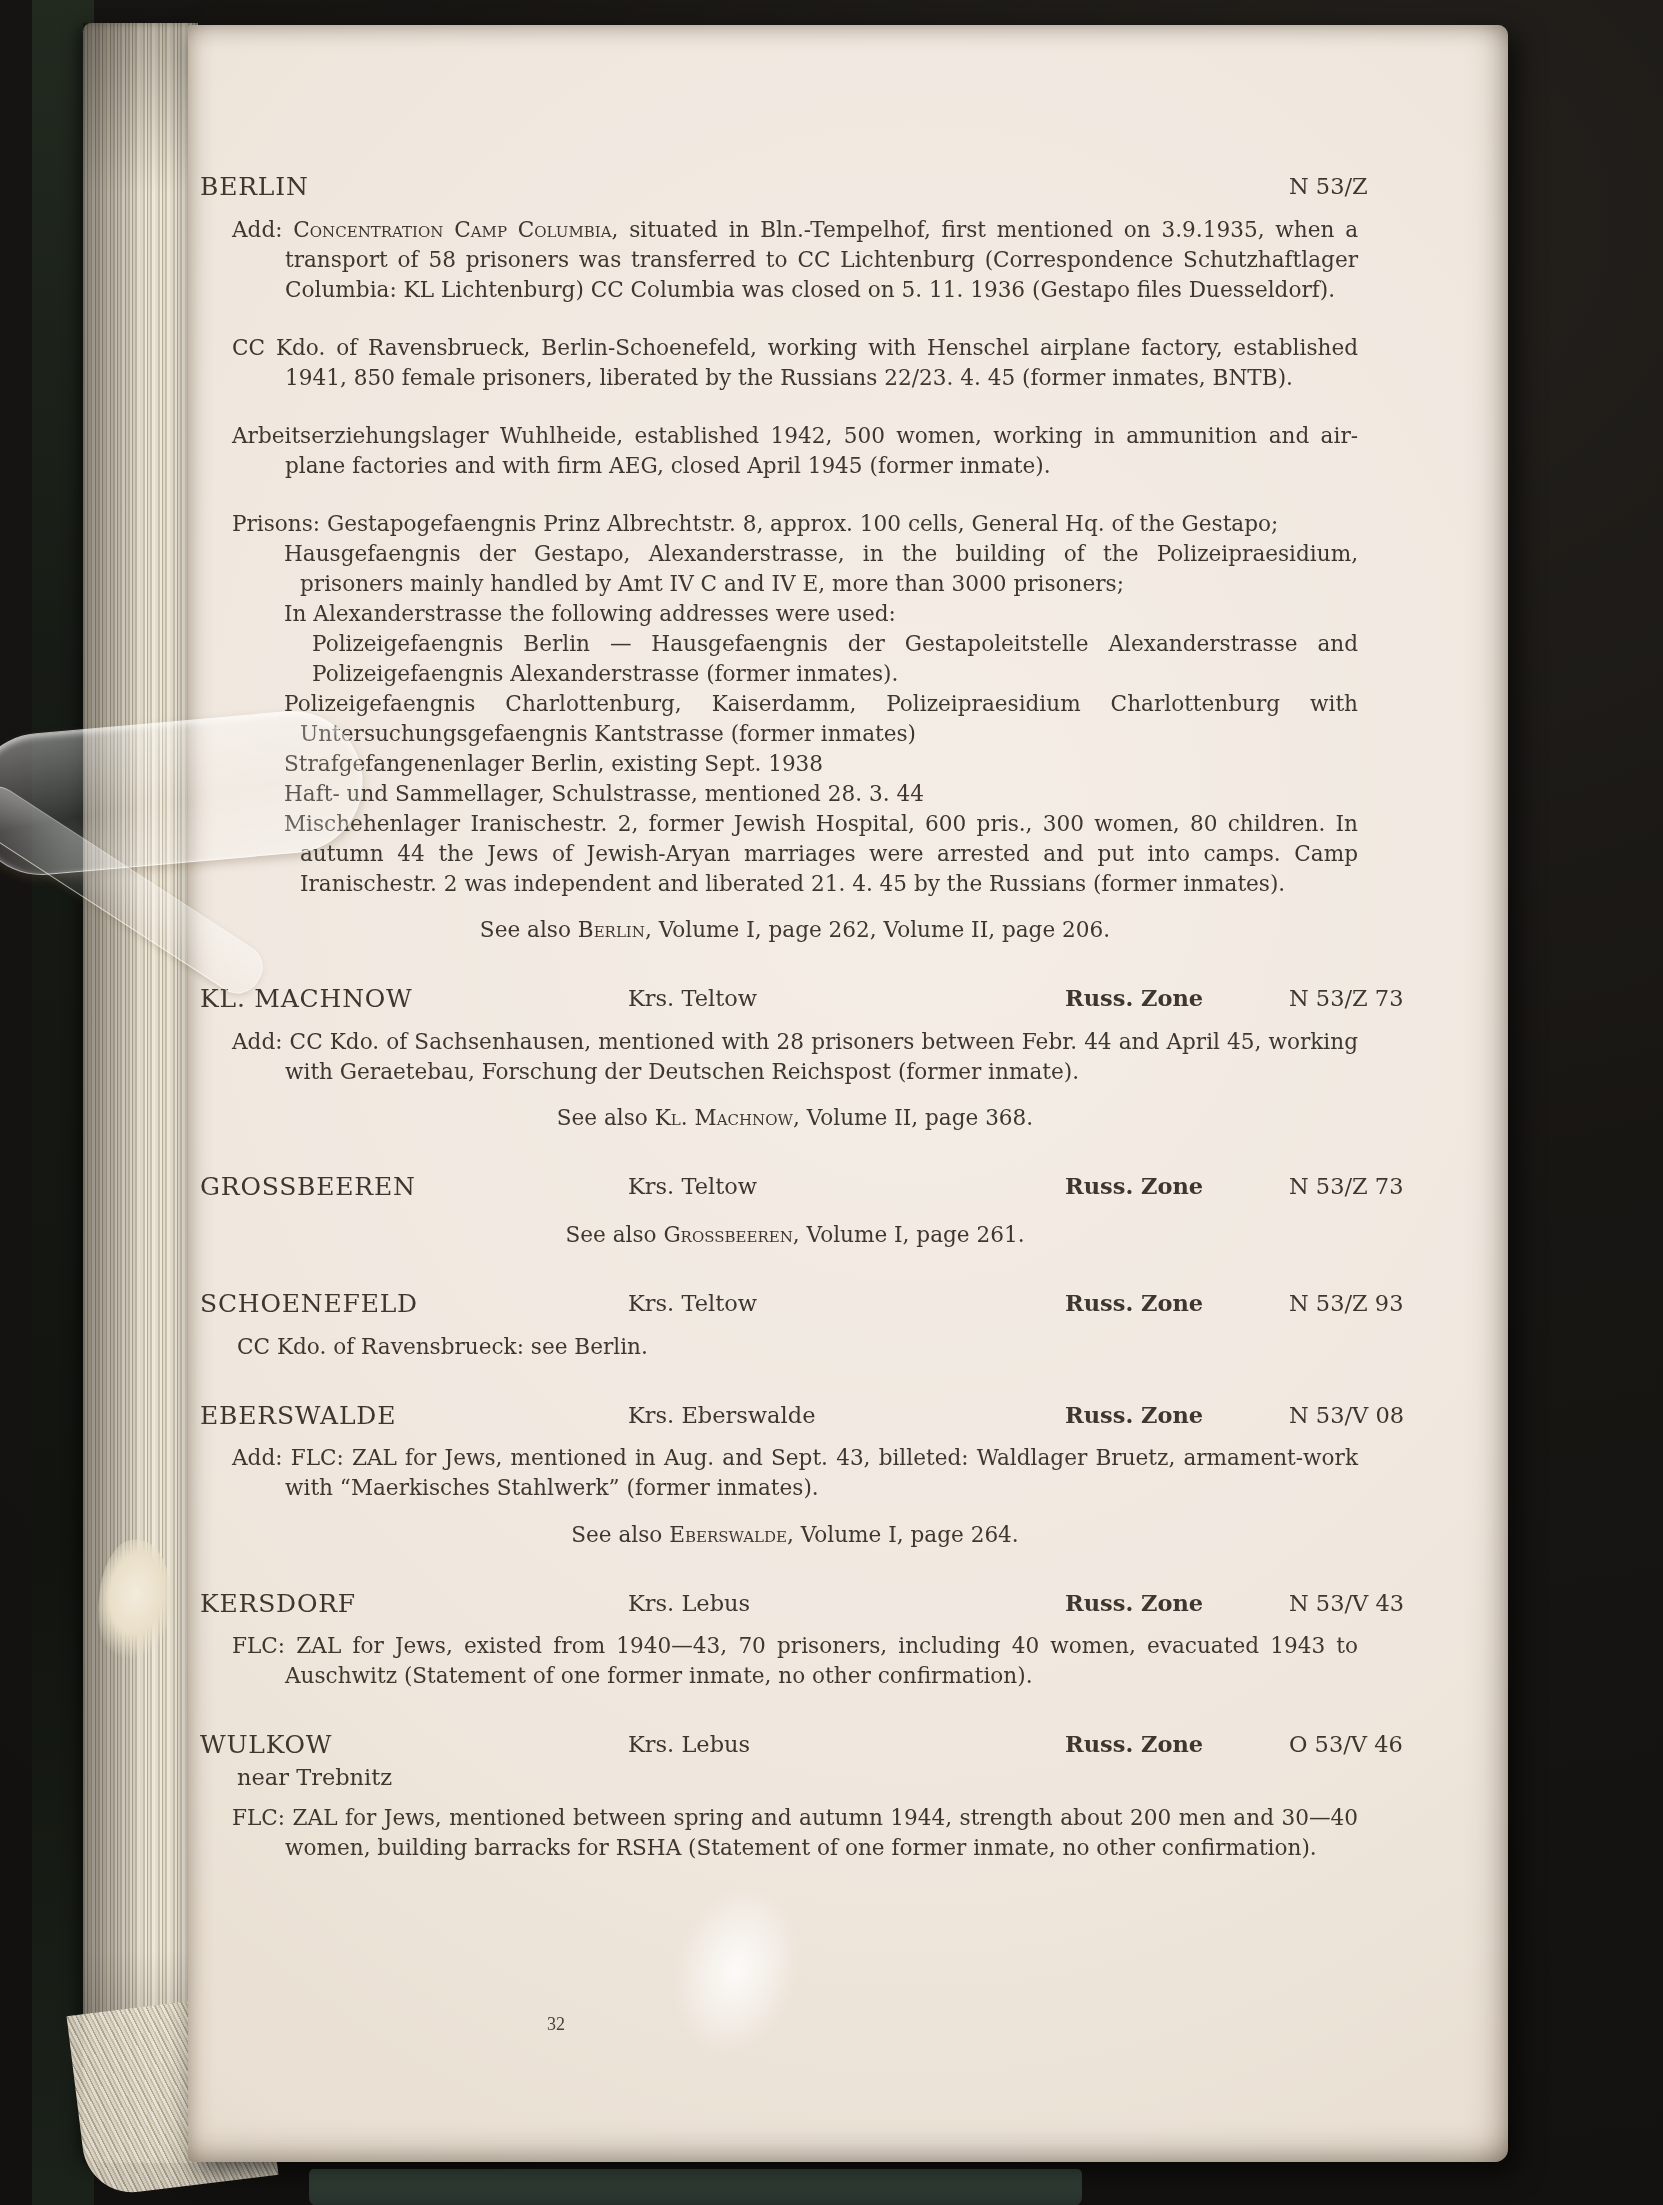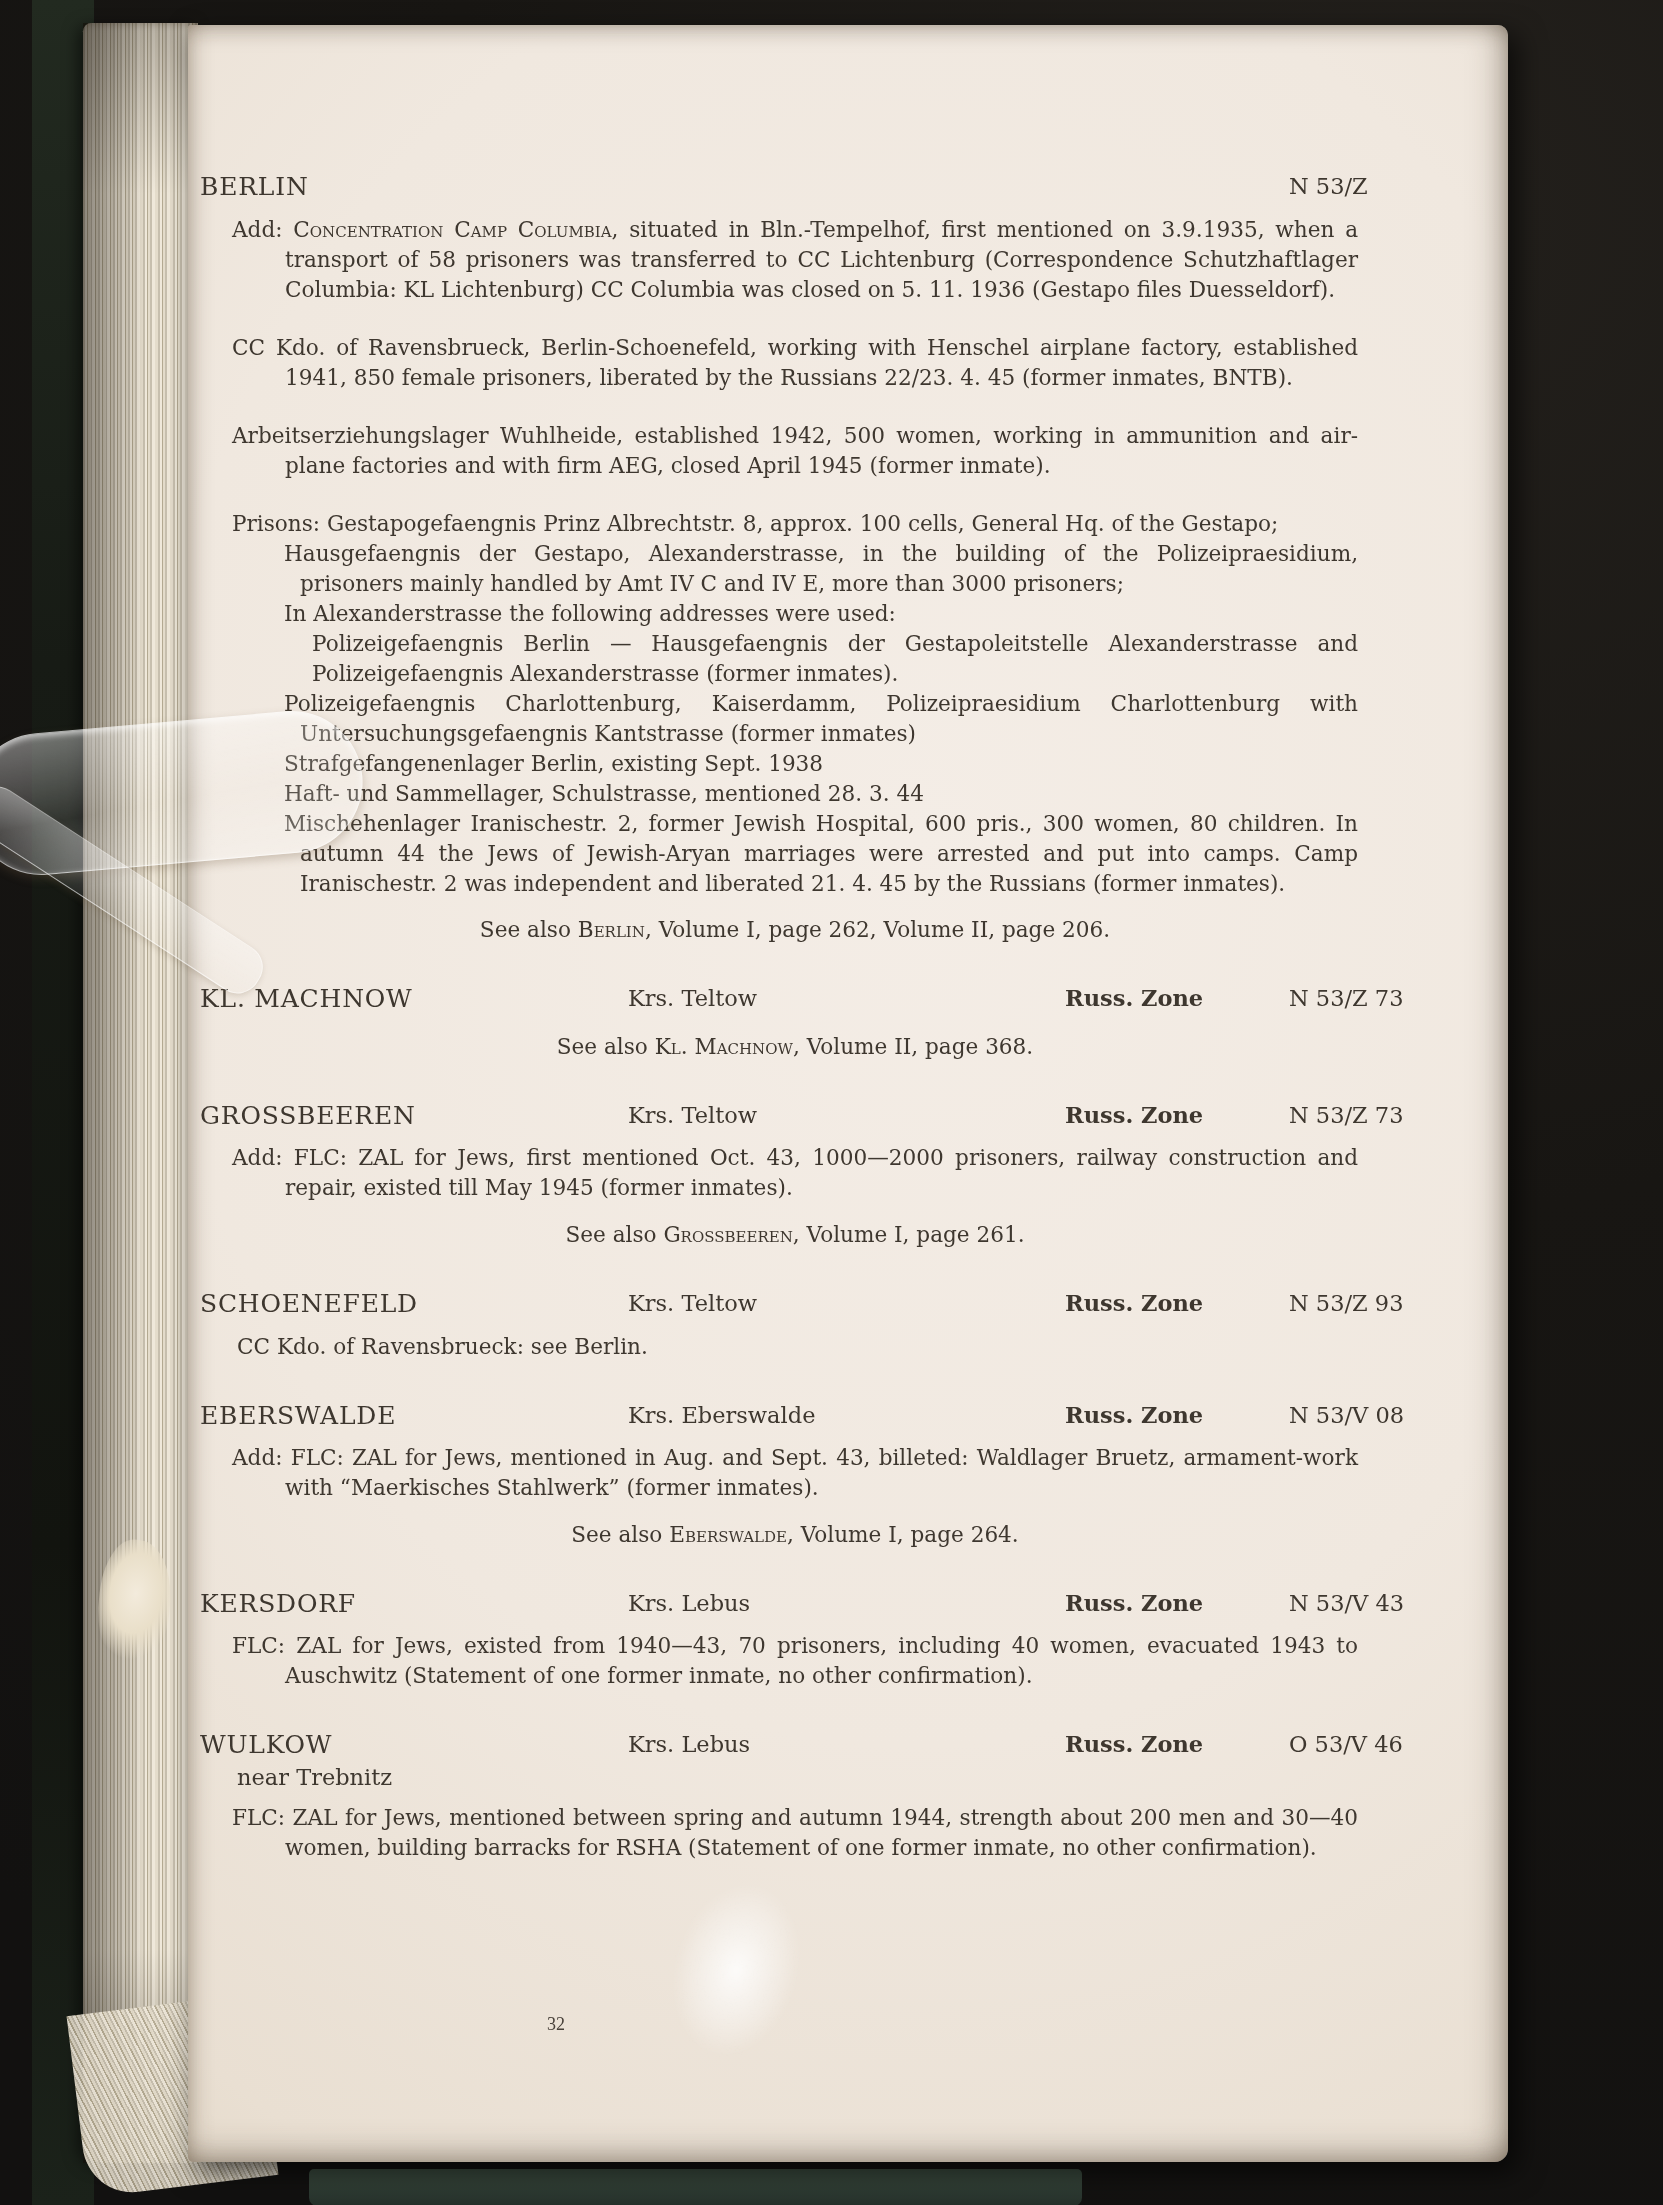--- a/index.html
+++ b/index.html
@@ -105,28 +105,28 @@
     <p class="para p-l1-flat tight"><span>Strafgefangenenlager Berlin, existing Sept. 1938</span></p>
     <p class="para p-l1-flat tight"><span>Haft- und Sammellager, Schulstrasse, mentioned 28. 3. 44</span></p>
     <p class="para p-l1 tight"><span>Mischehenlager Iranischestr. 2, former Jewish Hospital, 600 pris., 300 women, 80 children. In autumn 44 the Jews of Jewish-Aryan marriages were arrested and put into camps. Camp Iranischestr. 2 was independent and liberated 21. 4. 45 by the Russians (former inmates).</span></p>
     <p class="para see-also"><span>See also </span><span class="sc">Berlin</span><span>, Volume I, page 262, Volume II, page 206.</span></p>
     <div class="entry-head">
       <span class="c-name">KL. MACHNOW</span>
       <span class="c-krs">Krs. Teltow</span>
       <span class="c-zone">Russ. Zone</span>
       <span class="c-ref">N 53/Z 73</span>
     </div>
+    <p class="para p-add first-body"><span>Add: CC Kdo. of Sachsenhausen, mentioned with 28 prisoners between Febr. 44 and April 45, working with Geraetebau, Forschung der Deutschen Reichspost (former inmate).</span></p>
     <p class="para see-also"><span>See also </span><span class="sc">Kl. Machnow</span><span>, Volume II, page 368.</span></p>
     <div class="entry-head">
       <span class="c-name">GROSSBEEREN</span>
       <span class="c-krs">Krs. Teltow</span>
       <span class="c-zone">Russ. Zone</span>
       <span class="c-ref">N 53/Z 73</span>
     </div>
-    <p class="para p-add first-body"><span>Add: FLC: ZAL for Jews, first mentioned Oct. 43, 1000—2000 prisoners, railway construction and repair, existed till May 1945 (former inmates).</span></p>
     <p class="para see-also"><span>See also </span><span class="sc">Grossbeeren</span><span>, Volume I, page 261.</span></p>
     <div class="entry-head">
       <span class="c-name">SCHOENEFELD</span>
       <span class="c-krs">Krs. Teltow</span>
       <span class="c-zone">Russ. Zone</span>
       <span class="c-ref">N 53/Z 93</span>
     </div>
     <p class="para p-plain first-body tight"><span>CC Kdo. of Ravensbrueck: see Berlin.</span></p>
     <div class="entry-head">
       <span class="c-name">EBERSWALDE</span>

